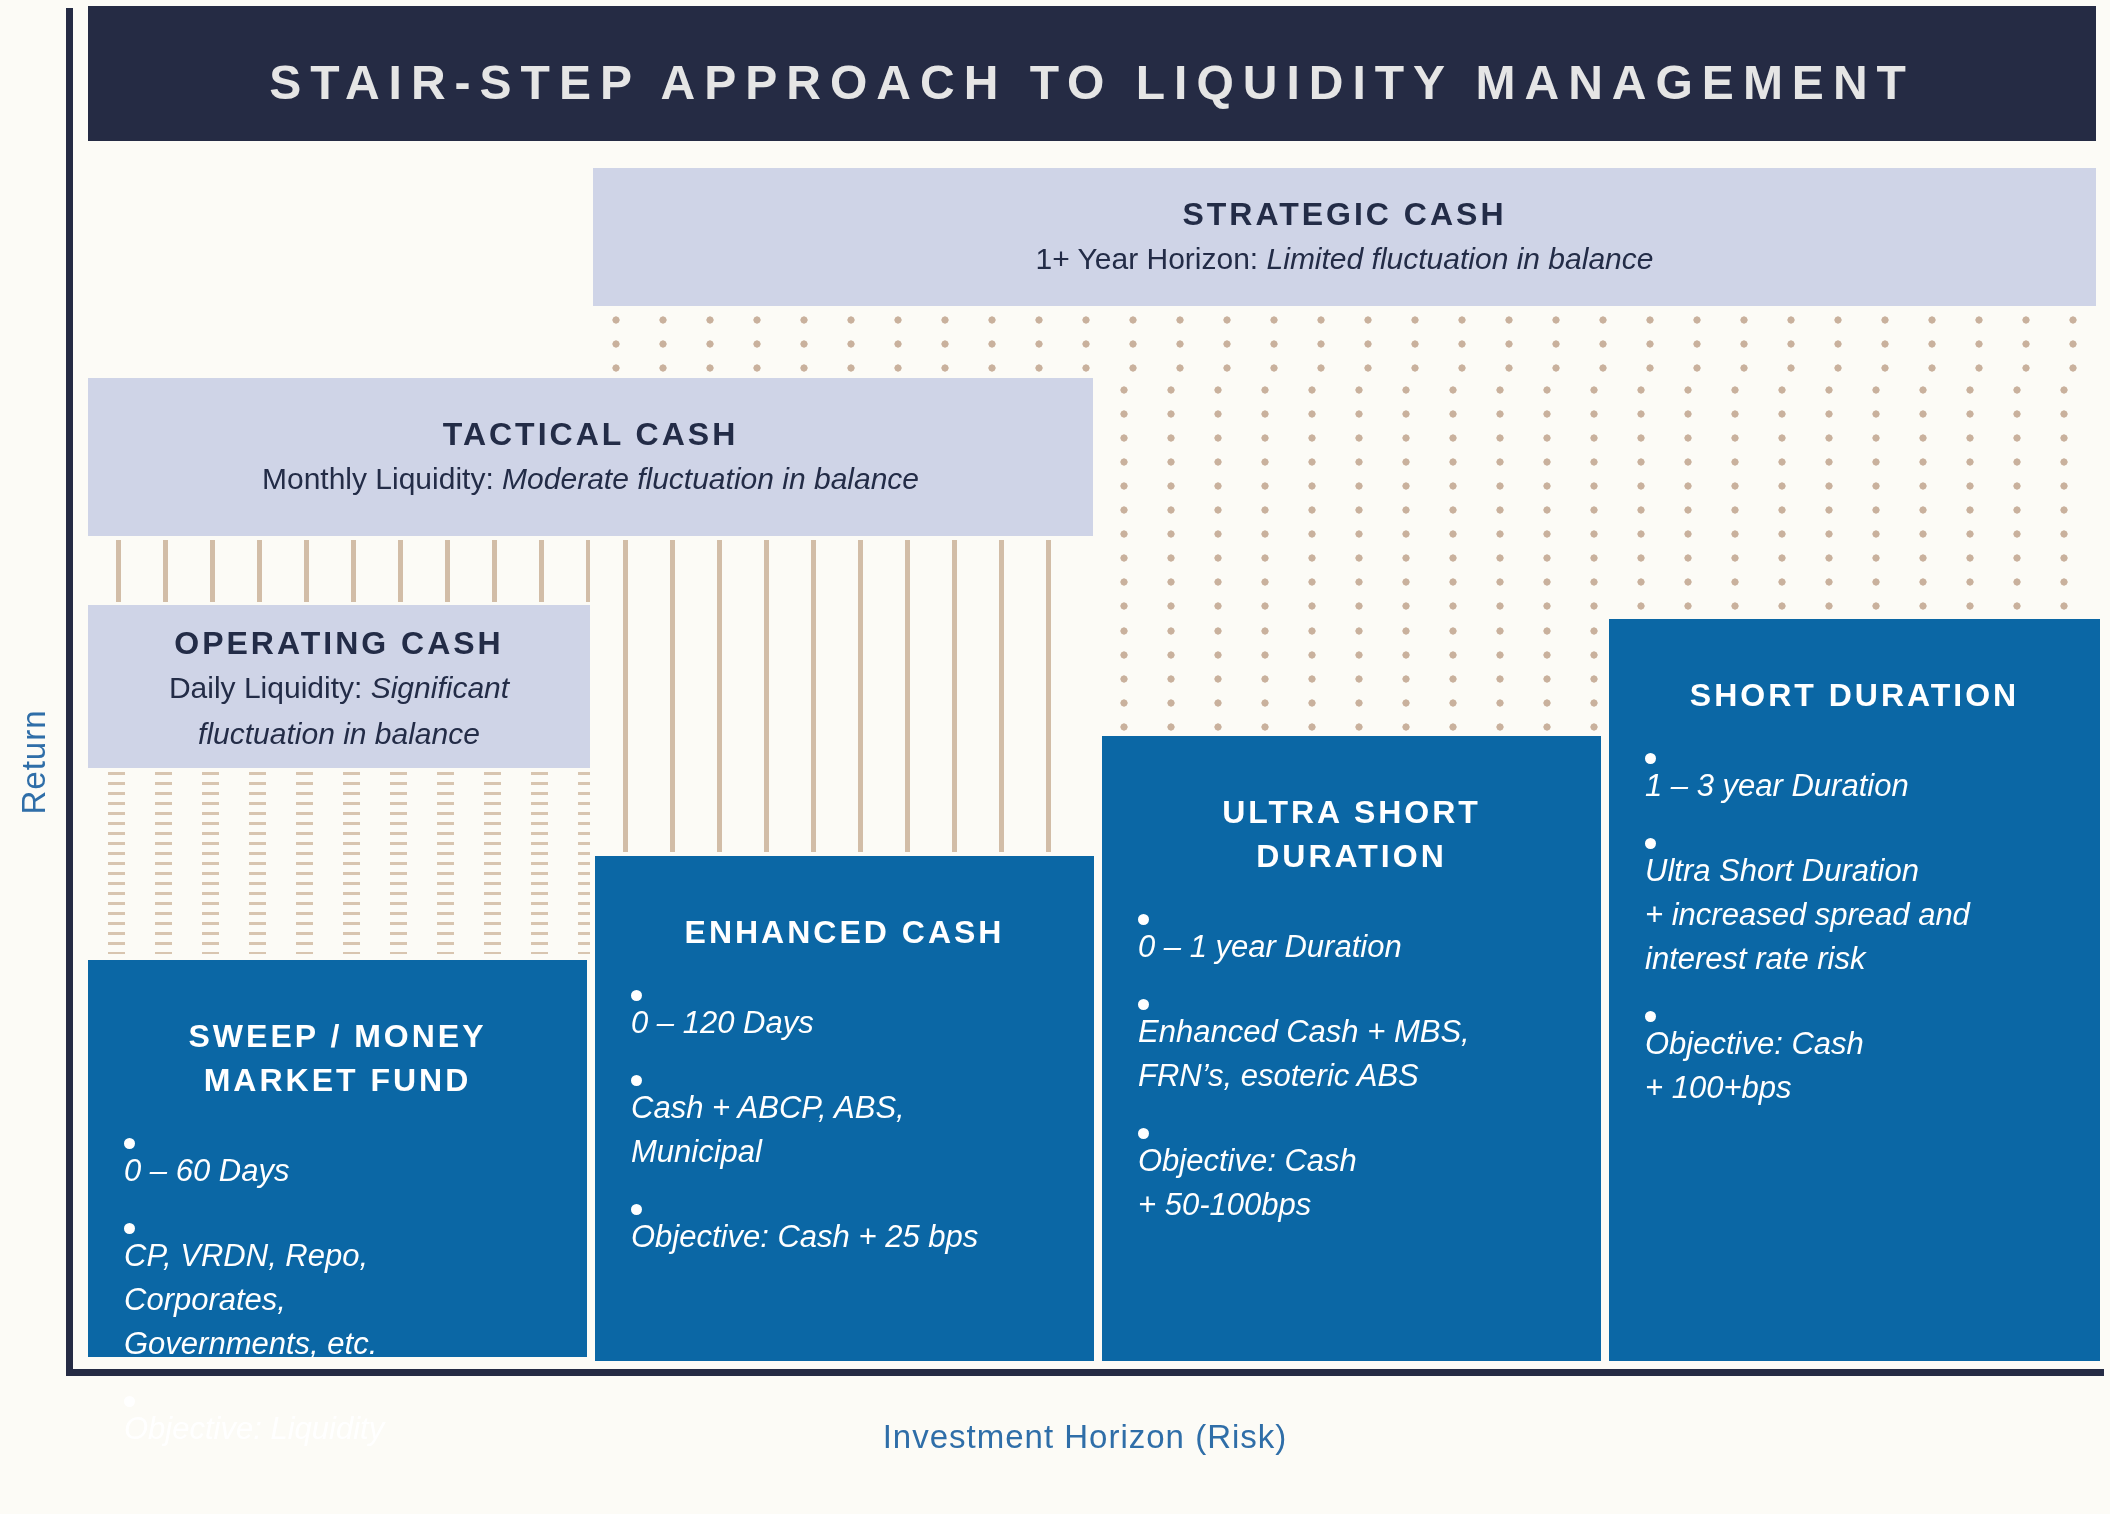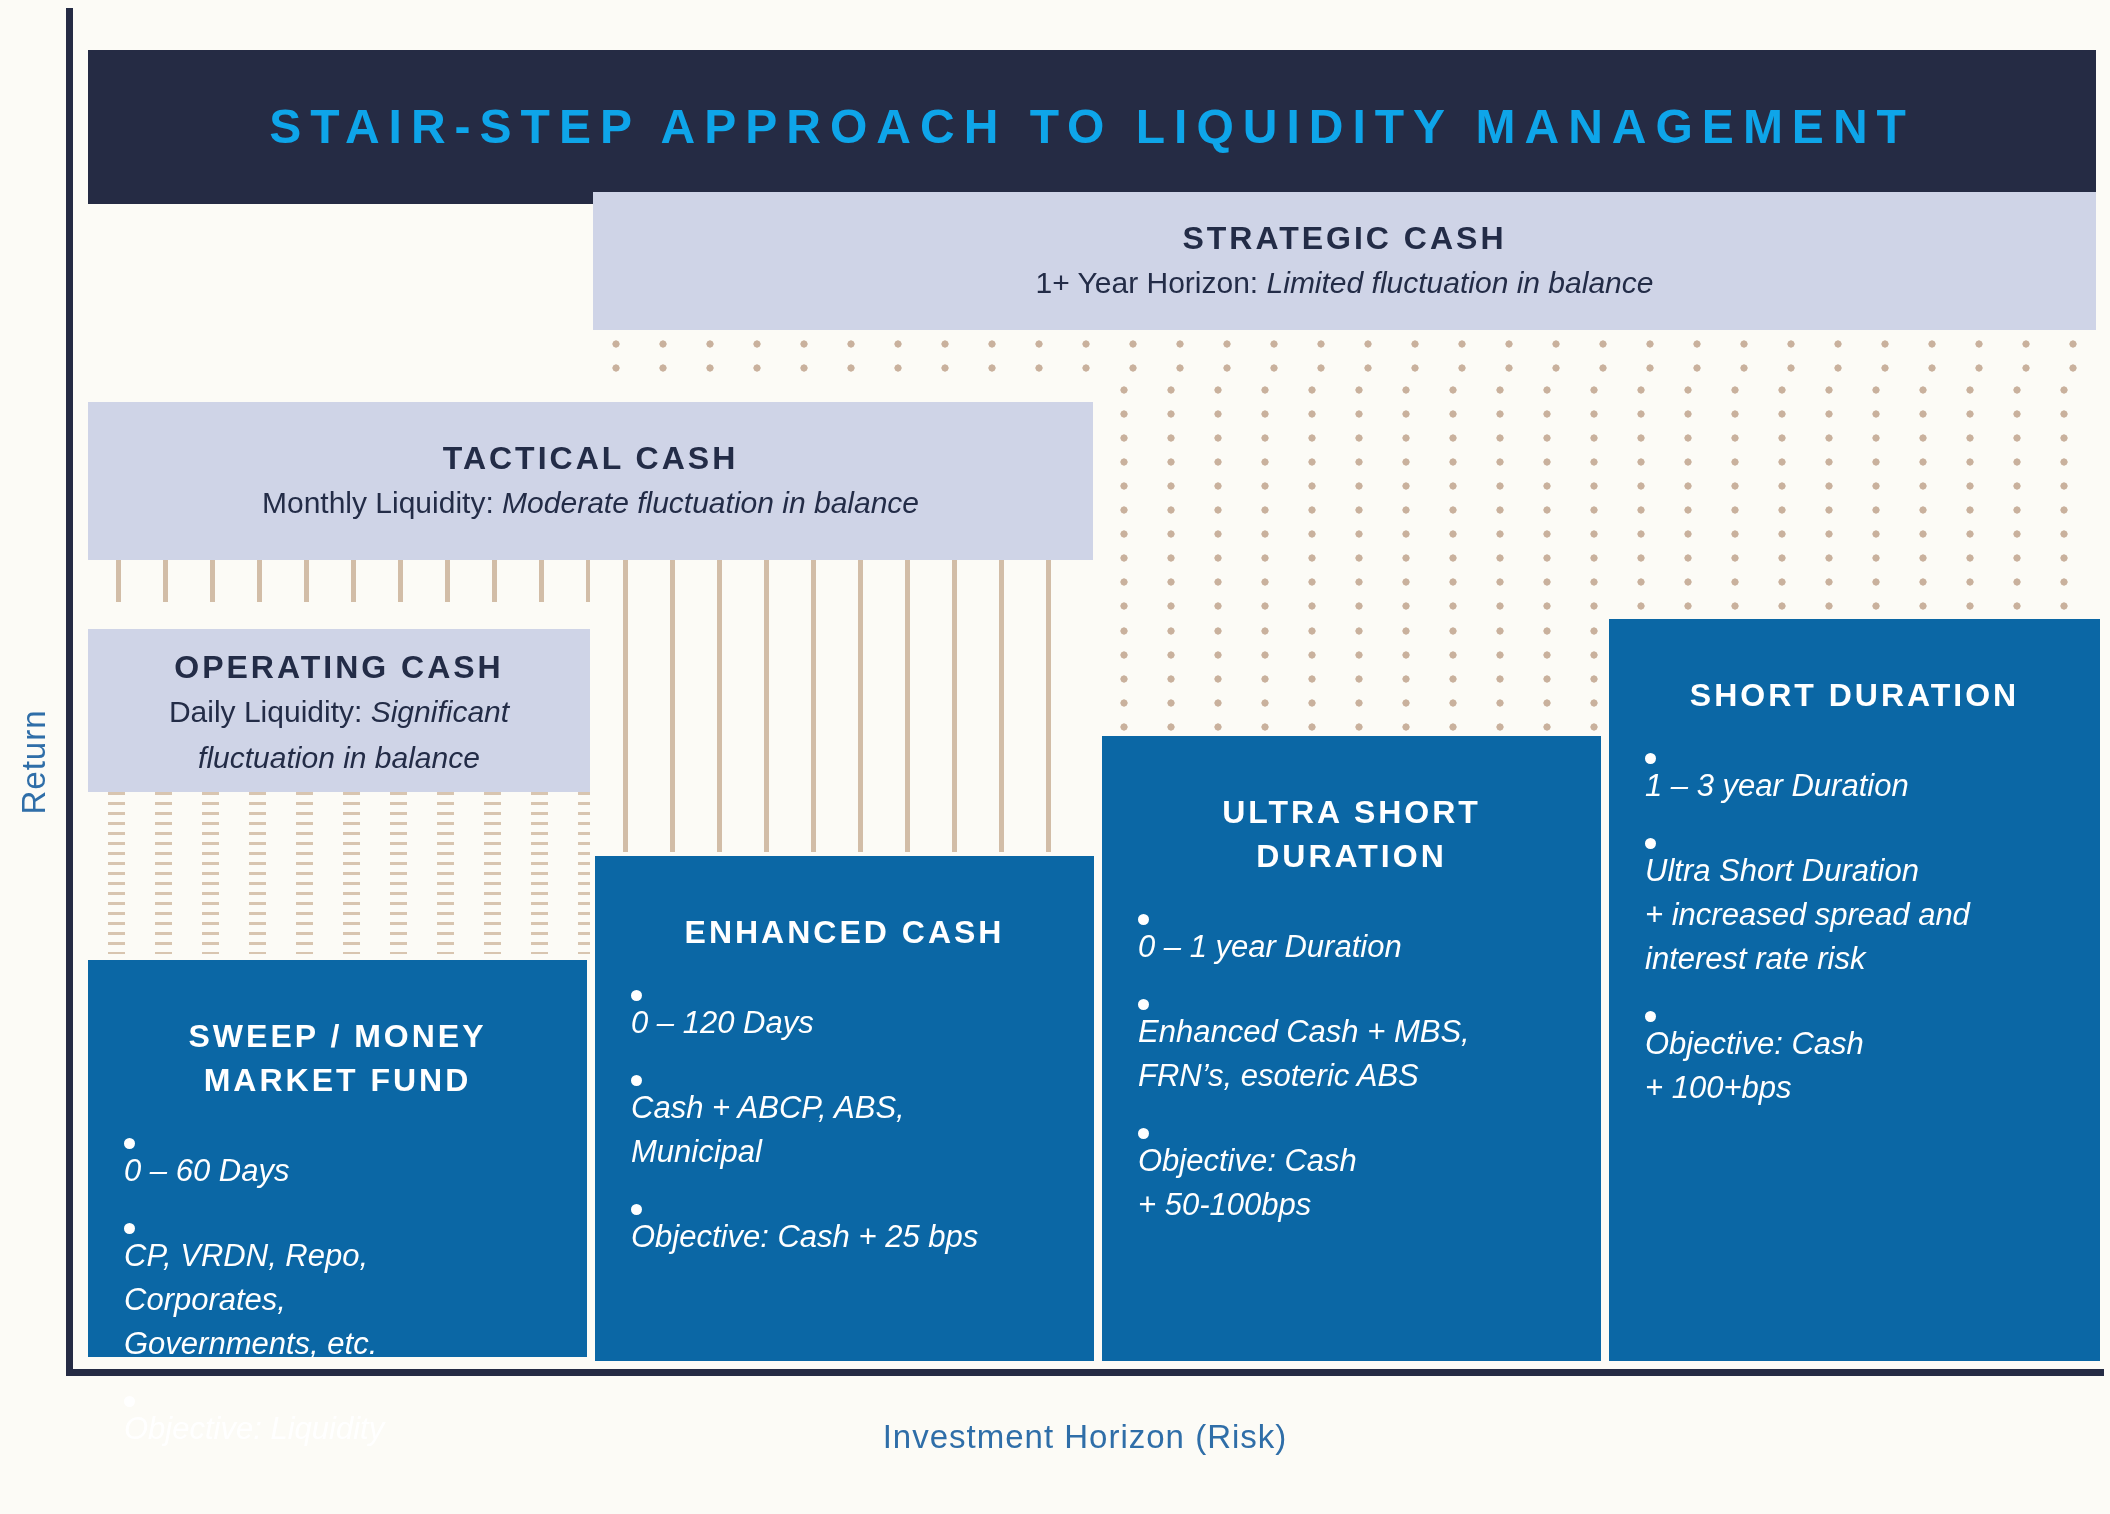--- a/index.html
+++ b/index.html
@@ -33,36 +33,34 @@
     color: #2f6ea8; font-size: 33px; letter-spacing: 1px;
   }
   .x-label {
     position: absolute; left: 66px; top: 1418px; width: 2038px;
     text-align: center;
     color: #2f6ea8; font-size: 33px; letter-spacing: 1px;
   }
   
   .titlebar {
     position: absolute; left: 88px; top: 6px;
-    width: 2008px; height: 154px;
+    width: 2008px; height: 135px;
     background: #252b44;
-    color: #0ea5e9;
+    color: #e5e5e5;
     font-size: 48px; font-weight: bold; letter-spacing: 9px;
     text-align: center; line-height: 154px;
     white-space: nowrap;
-    margin-top: 44px;
   }
   
   .band {
     position: absolute;
     background: #cfd4e7;
     color: #232c47;
     text-align: center;
     box-sizing: border-box;
-    margin-top: 24px;
   }
   .band-strategic { left: 593px; top: 168px; width: 1503px; height: 138px; padding-top: 24px; }
   .band-tactical  { left: 88px;  top: 378px; width: 1005px; height: 158px; padding-top: 34px; }
   .band-operating { left: 88px;  top: 605px; width: 502px;  height: 163px; padding-top: 16px; }
   .band-title {
     font-size: 32px; font-weight: bold; letter-spacing: 3px; line-height: 44px;
   }
   .band-sub {
     font-size: 30px; line-height: 46px;
   }

